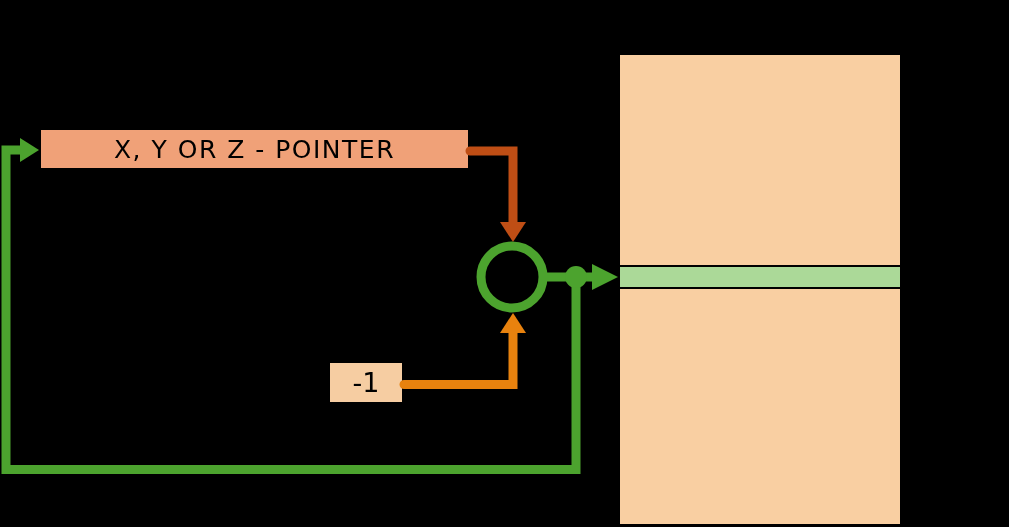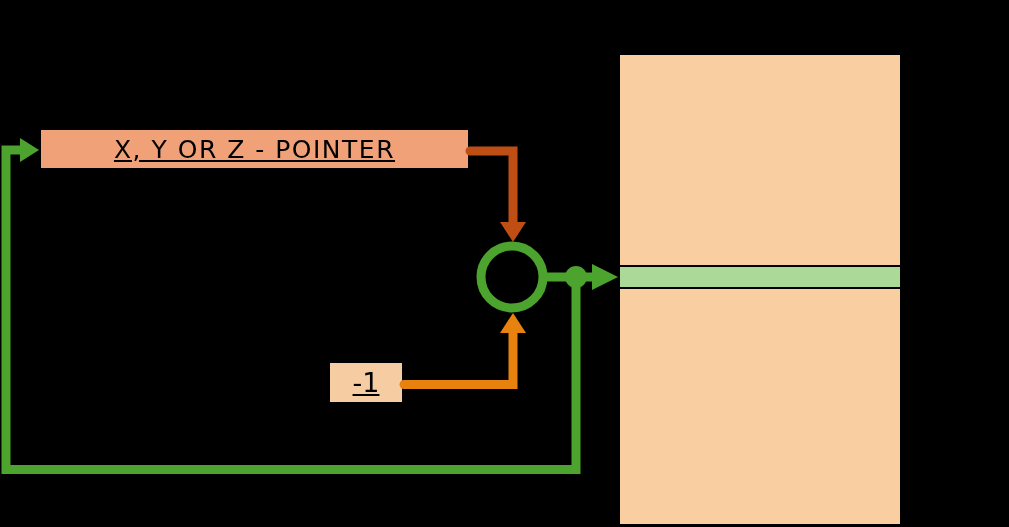--- a/index.html
+++ b/index.html
@@ -19,21 +19,20 @@
   }
   .box {
     position: absolute;
     box-sizing: border-box;
     border: 2px solid #000000;
     display: flex;
     align-items: center;
     justify-content: center;
     color: #000000;
     z-index: 1;
-    text-decoration: underline;
   }
   #pointer-register-box {
     left: 39px; top: 128px;
     width: 431px; height: 42px;
     background: #F0A178;
     font-size: 25px;
     letter-spacing: 1.5px;
   }
   #decrement-box {
     left: 328px; top: 361px;

